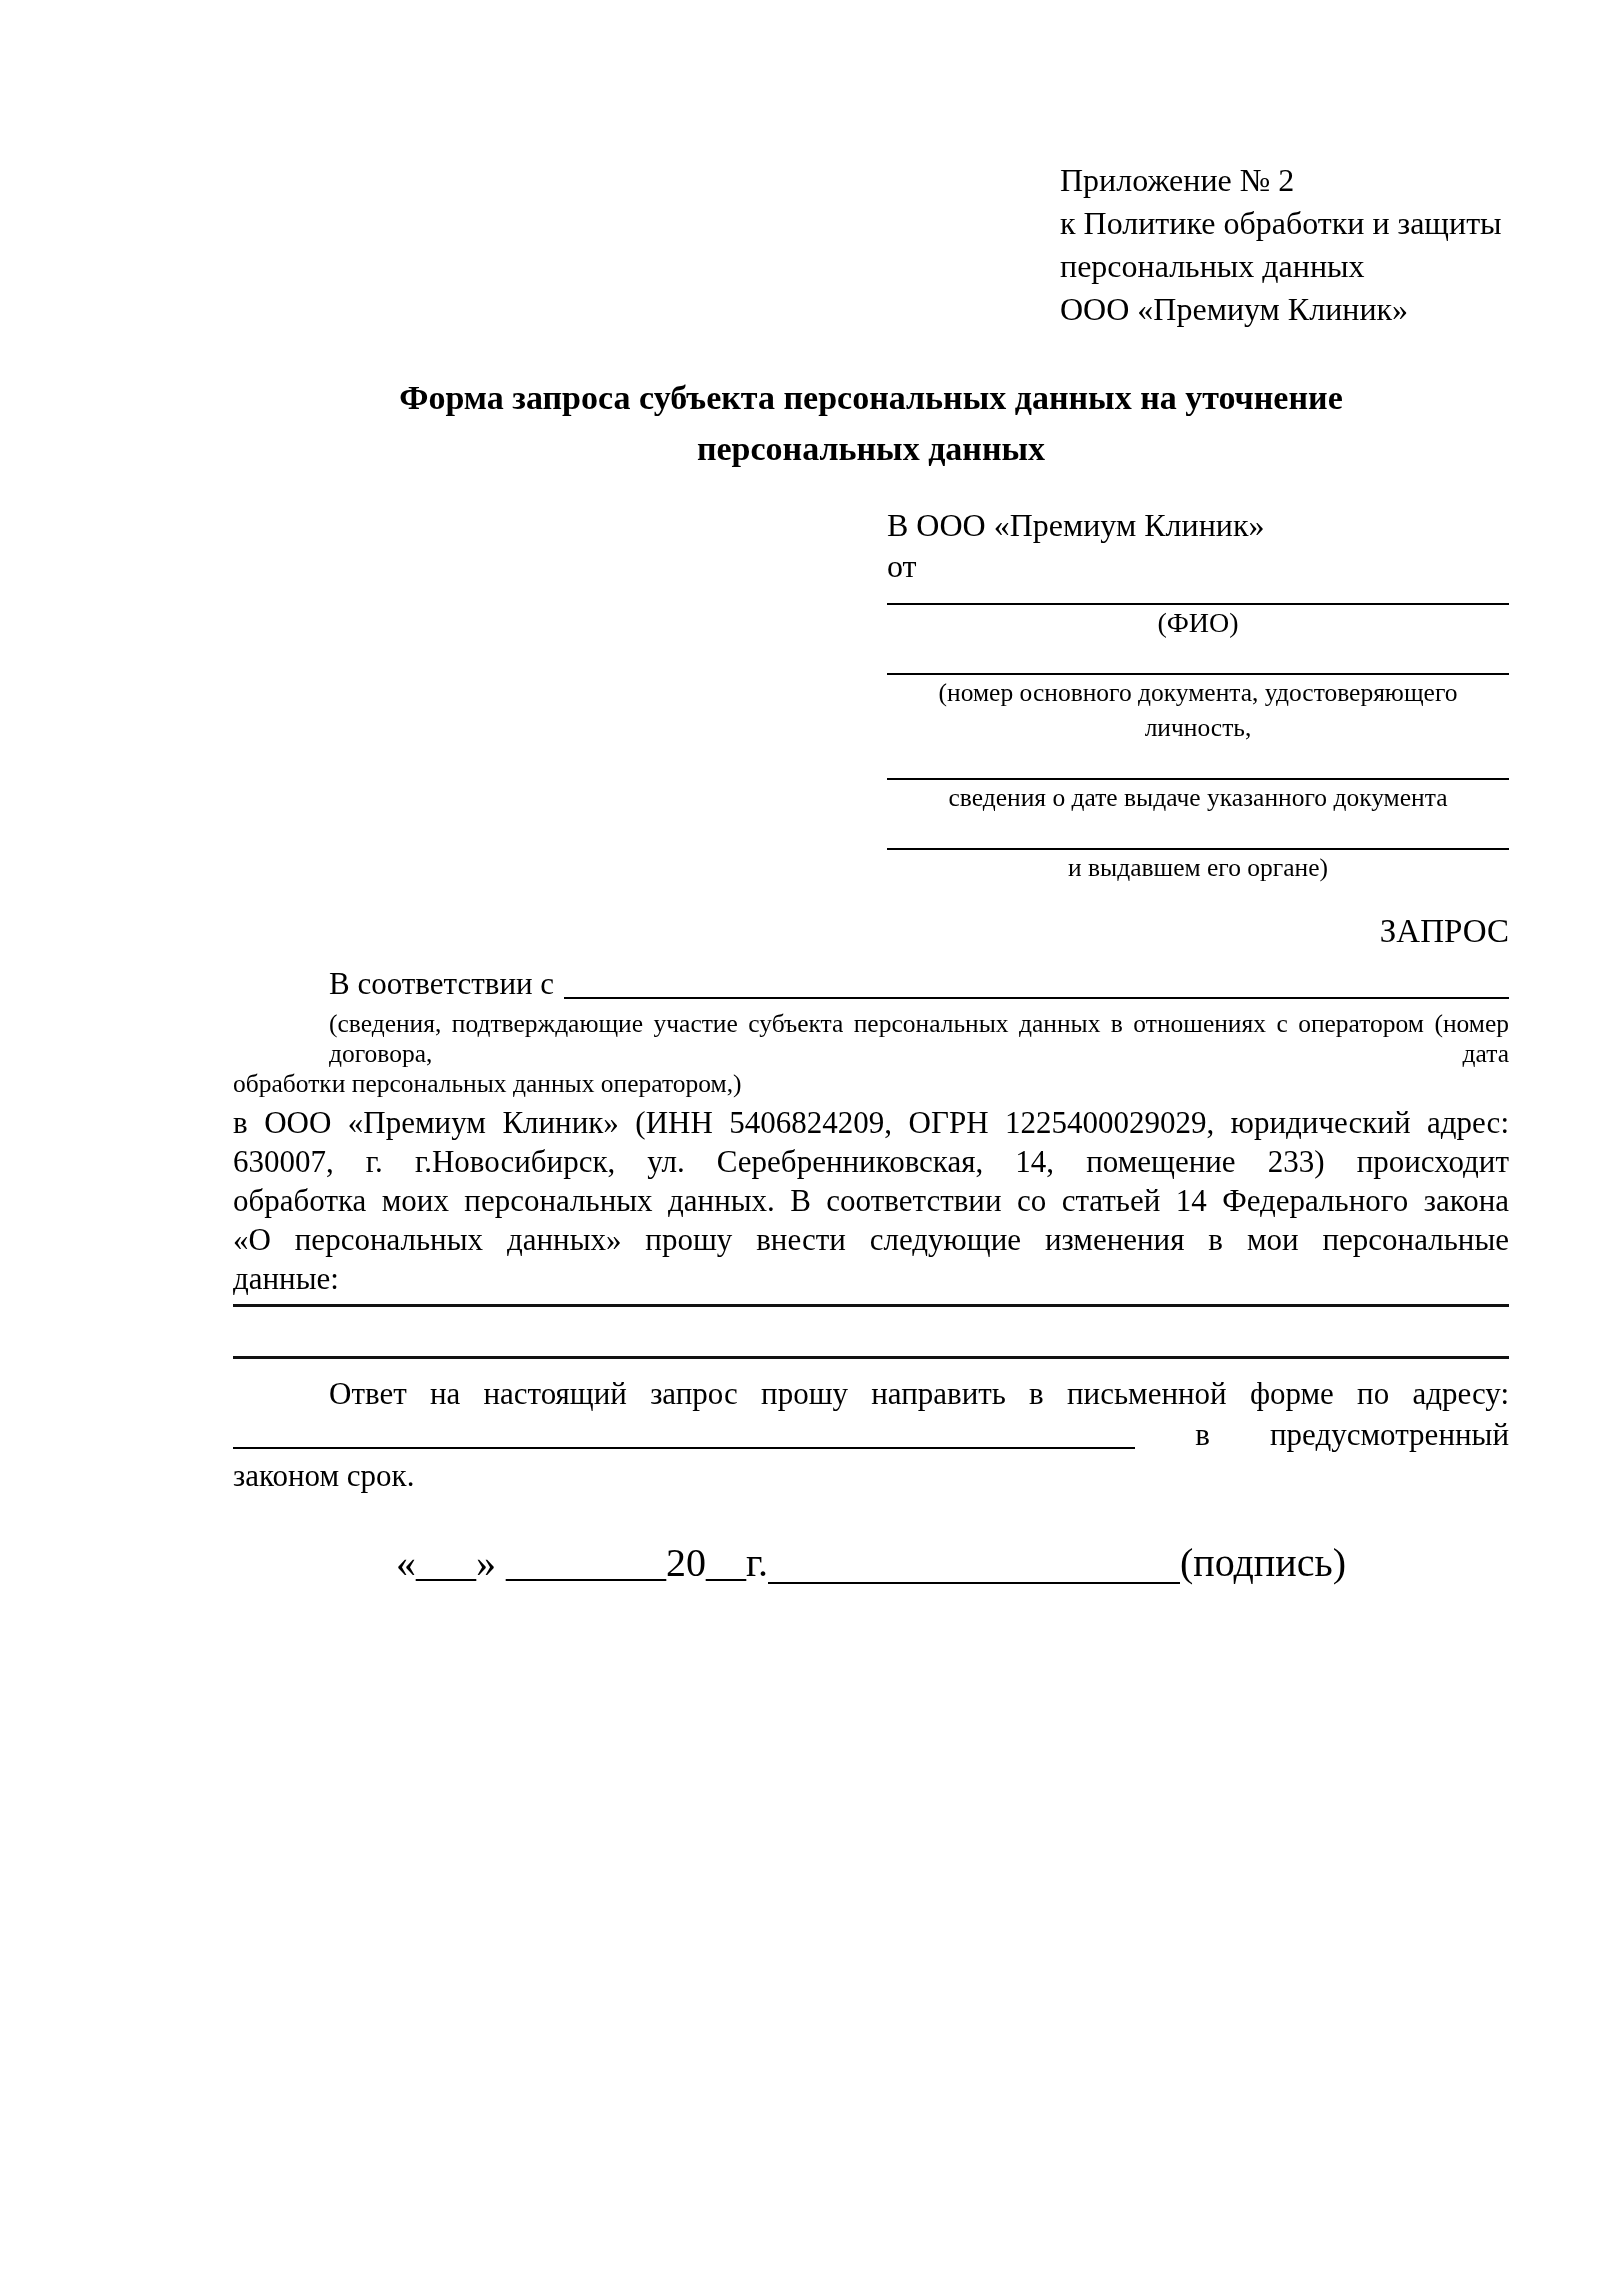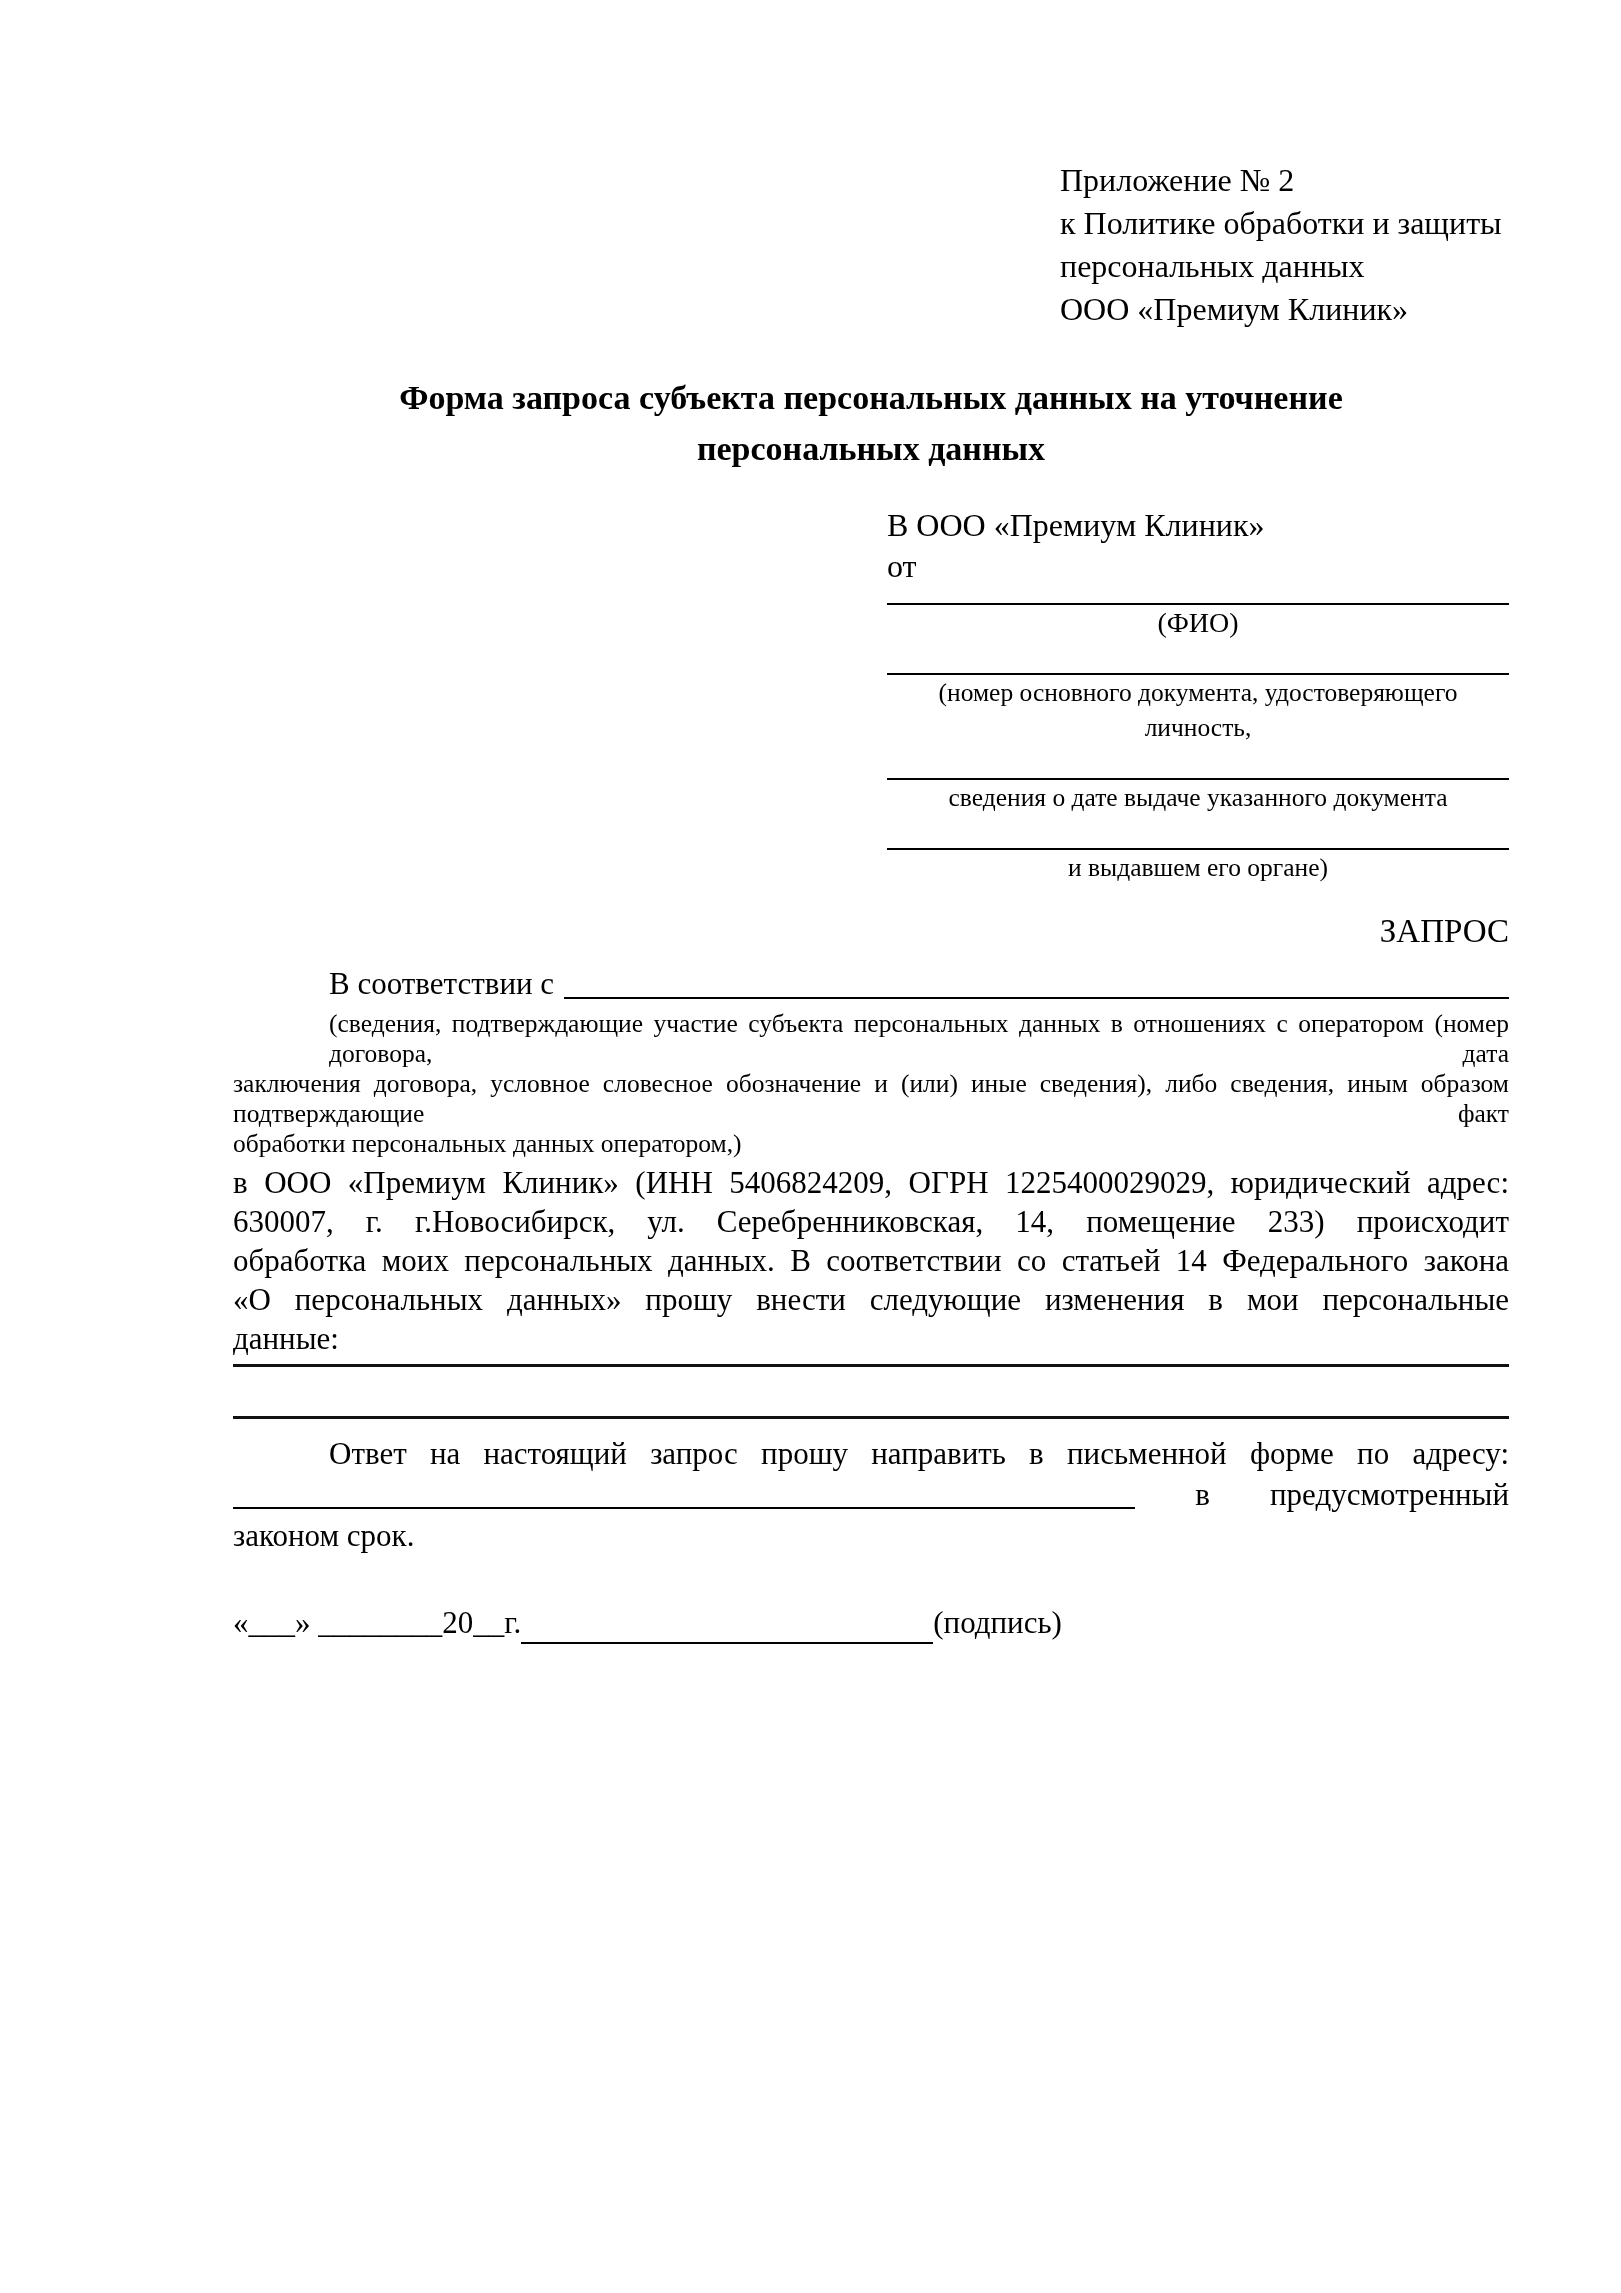--- a/index.html
+++ b/index.html
@@ -113,22 +113,22 @@
   .reply .addr-blank {
     width: 902px;
     border-bottom: 2.9px solid #000;
     margin-bottom: 5.9px;
   }
 
   
   .footer-row {
     margin-top: 45px;
     display: flex;
-    justify-content: flex-start;
-    font-size: 31px;
+    justify-content: center;
+    font-size: 40px;
     line-height: 43px;
   }
   .sig-group { display: flex; align-items: flex-end; }
   .sig-blank {
     width: 412px;
     height: 37px;
     border-bottom: 2.9px solid #000;
   }
 </style>
 </head>
@@ -173,21 +173,20 @@
 
     <div class="request-heading">ЗАПРОС</div>
 
     <div class="intro">
       <span>В соответствии с</span>
       <span class="fill"></span>
     </div>
 
     <div class="footnote">
       <div class="jline ind">(сведения, подтверждающие участие субъекта персональных данных в отношениях с оператором (номер договора, дата</div>
-      <div class="jline">заключения договора, условное словесное обозначение и (или) иные сведения), либо сведения, иным образом подтверждающие факт</div>
       <div>обработки персональных данных оператором,)</div>
     </div>
 
     <div class="bodytext">
       <div class="jline">в ООО «Премиум Клиник» (ИНН 5406824209, ОГРН 1225400029029, юридический адрес:</div>
       <div class="jline">630007, г. г.Новосибирск, ул. Серебренниковская, 14, помещение 233) происходит</div>
       <div class="jline">обработка моих персональных данных. В соответствии со статьей 14 Федерального закона</div>
       <div class="jline">«О персональных данных» прошу внести следующие изменения в мои персональные</div>
       <div>данные:</div>
     </div>

